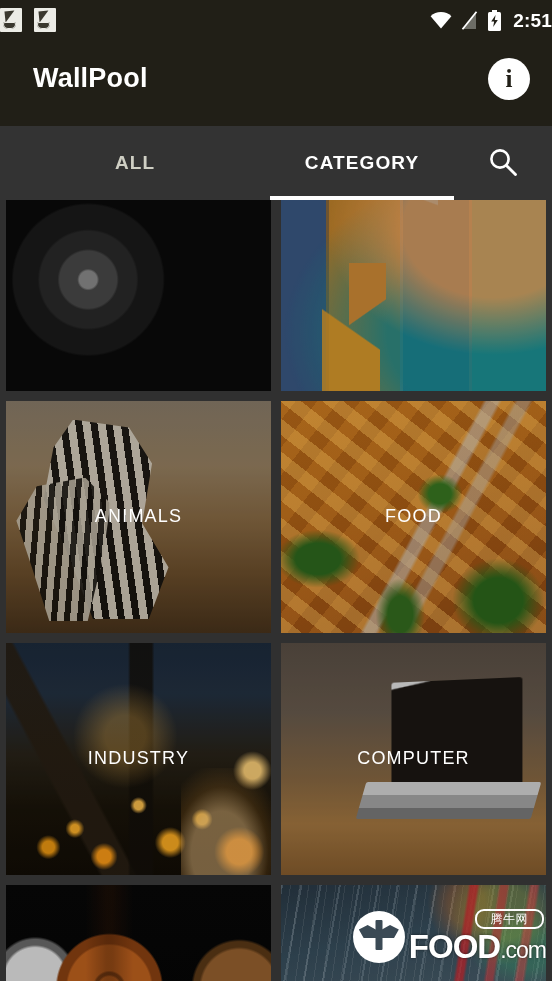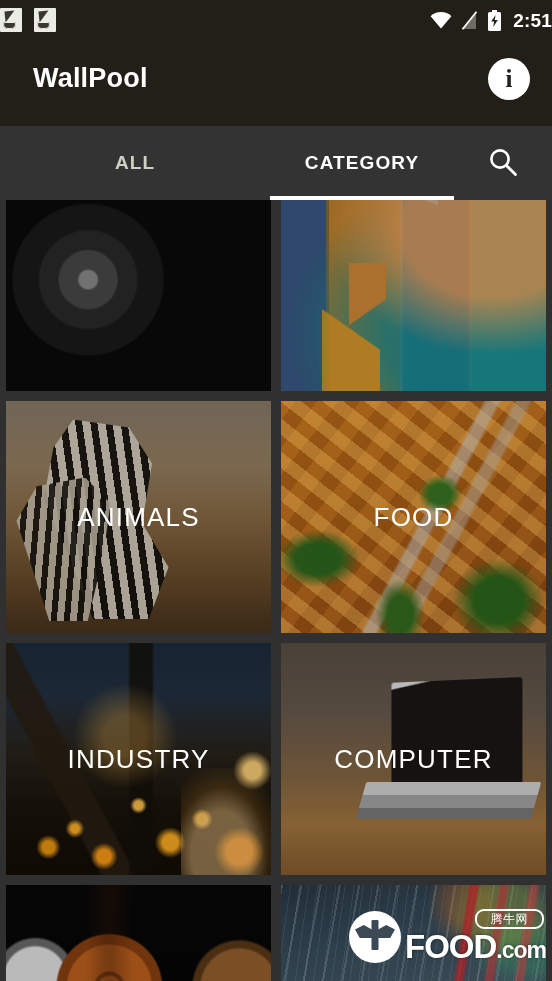--- a/index.html
+++ b/index.html
@@ -96,21 +96,21 @@
     gap:10px; padding:0 6px;
   }
   .card {
     position:relative; height:232px; overflow:hidden; cursor:pointer;
     background:#1a1a1a;
   }
   .card .photo { position:absolute; inset:0; }
   .card .tint { position:absolute; inset:0; background:rgba(0,0,0,0.20); }
   .card .cap {
     position:absolute; left:0; right:0; top:50%; transform:translateY(-50%);
-    color:#fff; font-size:26px; letter-spacing:1.2px; line-height:1.18;
+    color:#fff; font-size:18px; letter-spacing:1.2px; line-height:1.18;
     text-align:center; padding:0 2px; word-break:break-word;
   }
 
   
   .ph-lens {
     background:
       radial-gradient(circle at 31% 52%, #8e8e8e 0 4%, #4a4a4a 5% 13%, #2b2b2b 14% 22%, #1b1b1b 23% 34%, #0b0b0b 35% 100%),
       linear-gradient(180deg,#111 0%,#000 100%);
   }
   .ph-collage {
@@ -279,21 +279,21 @@
   }
   .wm-badge {
     color:#fff; font-size:12px; line-height:1;
     border:2px solid #fff; border-radius:9px; padding:2px 14px;
     margin-right:2px; letter-spacing:.5px;
   }
   .wm-main {
     color:#fff; font-size:33px; font-weight:bold; line-height:1;
     letter-spacing:-1px; text-shadow:0 0 3px rgba(0,0,0,.55);
   }
-  .wm-main .dot { font-size:23px; font-weight:bold; }
+  .wm-main .dot { font-size:23px; font-weight:normal; }
 </style>
 </head>
 <body>
 
 <div id="screen">
 
   <div class="statusbar">
     <div class="notif-group">
       <div class="notif-ico"></div>
       <div class="notif-ico"></div>

